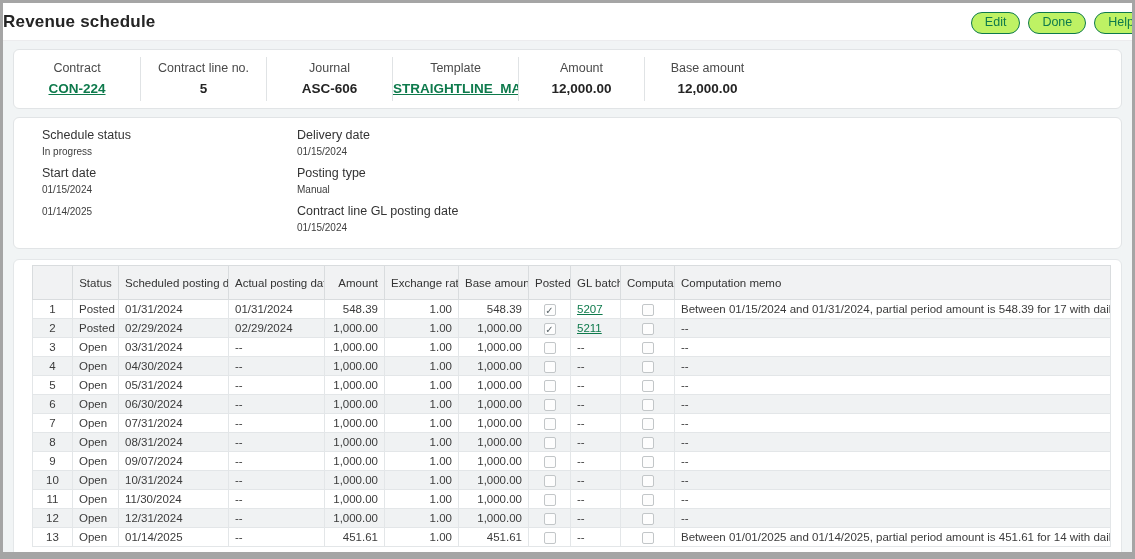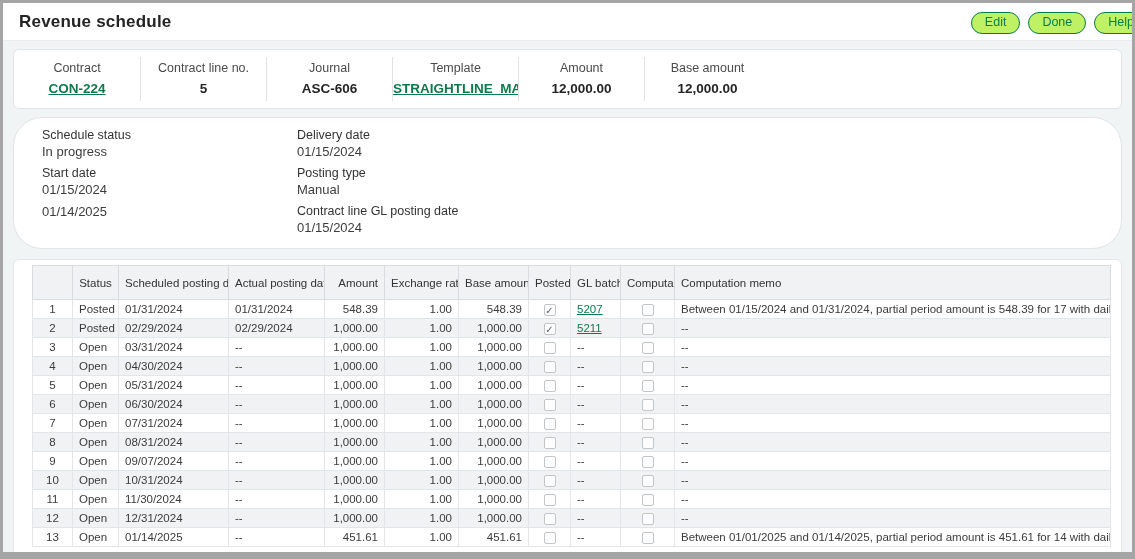--- a/index.html
+++ b/index.html
@@ -4,43 +4,43 @@
 <style>
   * { margin:0; padding:0; box-sizing:border-box; }
   html,body { background:#d8d8d8; }
   body { font-family:"Liberation Sans","DejaVu Sans",sans-serif; }
   .frame {
     width:1135px; height:559px; background:#fff; overflow:hidden;
     border:3px solid #a5a5a5; border-bottom-width:7px; position:relative;
   }
   
   .topbar { height:38px; background:#fff; display:flex; align-items:center;
-    padding-left:16px; position:relative; border-bottom:1px solid #ececee; }
+    position:relative; border-bottom:1px solid #ececee; }
   .page-title { font-size:17px; font-weight:bold; color:#242424; letter-spacing:.2px; }
   .toolbar { position:absolute; top:9px; right:-16px; display:flex; gap:8px; }
   .btn { display:inline-block; border:1.5px solid var(--accent,#0e7a4c); color:var(--accent,#0e7a4c);
     background:#bef264; border-radius:12px; font-size:12.5px; padding:2px 13px 3px; line-height:15px;
     cursor:pointer; white-space:nowrap; }
   
   .content { background:#f1f4f5; height:511px; padding:8px 10px 0 10px; }
   .card { background:#fff; border:1px solid #e1e4e6; border-radius:6px; }
   
   .summary { height:60px; display:flex; align-items:center; padding:6px 0; }
   .sum-field { width:126px; height:44px; text-align:center; overflow:hidden; flex:0 0 auto; }
   .sum-field + .sum-field { border-left:1px solid #e0e3e5; }
   .sum-label { font-size:12.5px; color:#4a4a4a; margin-top:4px; white-space:nowrap; }
   .sum-value { font-size:13.5px; font-weight:bold; color:#242424; margin-top:6px; white-space:nowrap; }
   .sum-value a, a.glink { color:var(--accent,#0e7a4c); text-decoration:underline; cursor:pointer; }
   
-  .details { margin-top:8px; padding:10px 0 6px 28px; display:flex;border-radius:29px; }
+  .details { margin-top:8px; padding:10px 0 6px 28px; display:flex; }
   .det-col { width:255px; }
   .det-col.second { width:auto; }
   .det-pair { margin-bottom:7px; }
   .det-label { font-size:12.5px; color:#333; line-height:15px; font-weight:500; }
-  .det-value { font-size:13px; color:#3d3d3d; line-height:15px; margin-top:1px; }
+  .det-value { font-size:10px; color:#3d3d3d; line-height:15px; margin-top:1px; }
   
   .table-card { margin-top:10px; padding:5px 10px 8px 10px; border-color:#e4e7e9; }
   table { border-collapse:collapse; width:calc(100% - 8px); margin-left:8px;
     font-size:11.5px; color:#3b3b3b; table-layout:fixed; }
   th { background:#f1f2f3; border:1px solid #d9dcde; font-weight:normal; color:#333;
     padding:4px 6px; height:34px; white-space:nowrap; overflow:hidden; }
   td { border:1px solid #e3e6e8; padding:2px 6px; height:19px; line-height:14px;
     white-space:nowrap; overflow:hidden; background:#fff; }
   tr.even td { background:#f0f2f3; }
   .lft { text-align:left; } .rgt { text-align:right; } .ctr { text-align:center; }

